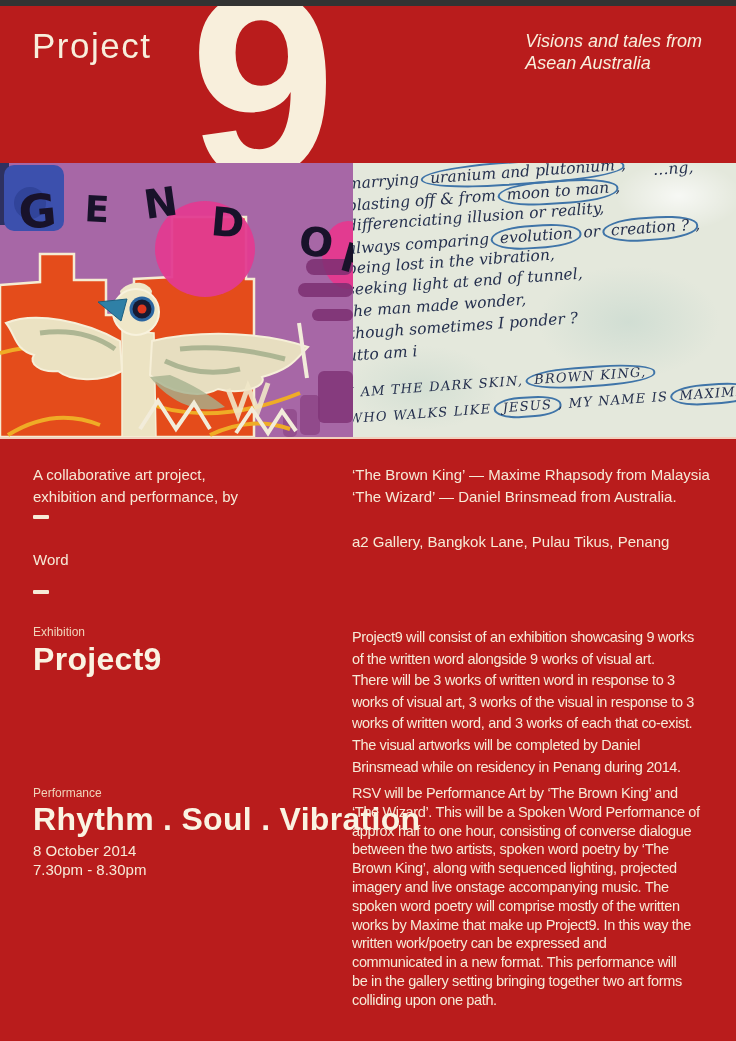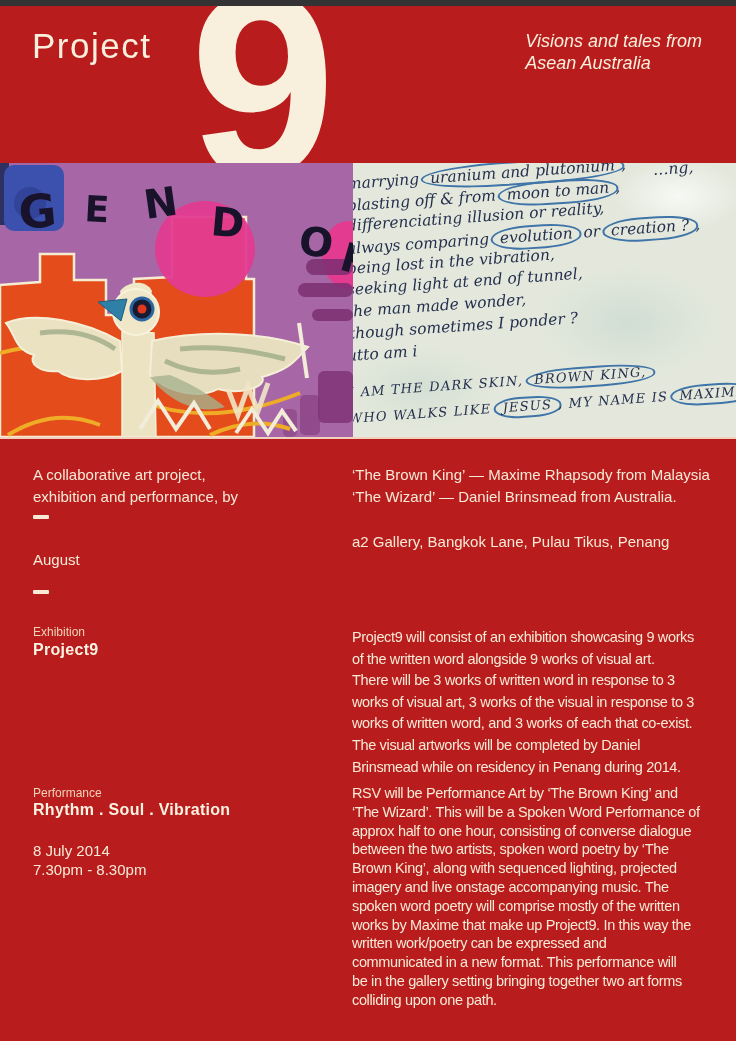--- a/index.html
+++ b/index.html
@@ -45,21 +45,21 @@
   .hw-circle {
     display:inline-block; border:2px solid #3f74a8; padding:0 7px 2px; margin:0 -3px;
     border-radius:48% 52% 50% 50% / 62% 58% 58% 62%;
   }
   .paint-letter { font-family:"DejaVu Sans", sans-serif; font-weight:600; fill:#18122a; }
   
   .content { position:absolute; left:0; top:431px; width:736px; height:610px; }
   .col-item { position:absolute; }
   .small-text { font-size:15px; line-height:22px; color:#f6ead7; white-space:pre-line; }
   .label { font-size:12px; color:#f0d4ba; }
-  .h-title { font-size:16px; font-weight:700; color:#faf3e2; letter-spacing:.3px; }
+  .h-title { font-size:32px; font-weight:700; color:#faf3e2; letter-spacing:.3px; }
   .dates { font-size:15px; line-height:19px; color:#f6ead7; white-space:pre-line; }
   .desc  { font-size:14.5px; letter-spacing:-0.35px; color:#f6ead7; width:384px; white-space:pre-line; }
   .desc.exh  { line-height:21.6px; }
   .desc.perf { line-height:18.8px; }
   .dash { width:16px; height:4px; background:#f6ead7; border-radius:1px; }
 </style>
 </head>
 <body>
 
 <div class="poster">
@@ -152,38 +152,38 @@
 
   <div class="content">
 
     <div class="col-item small-text" style="left:352px; top:27px">‘The Brown King’ — Maxime Rhapsody from Malaysia
 ‘The Wizard’ — Daniel Brinsmead from Australia.</div>
     <div class="col-item small-text" style="left:33px; top:27px">A collaborative art project,
 exhibition and performance, by</div>
 
     <div class="col-item dash" style="left:33px; top:78px"></div>
 
-    <div class="col-item small-text" style="left:33px; top:112px">August</div>
+    <div class="col-item small-text" style="left:33px; top:112px">Word</div>
     <div class="col-item small-text" style="left:352px; top:94px">a2 Gallery, Bangkok Lane, Pulau Tikus, Penang</div>
 
     <div class="col-item dash" style="left:33px; top:153px"></div>
 
     <div class="col-item label" style="left:33px; top:188px">Exhibition</div>
     <div class="col-item h-title" style="left:33px; top:204px">Project9</div>
     <div class="col-item desc exh" style="left:352px; top:190px">Project9 will consist of an exhibition showcasing 9 works
 of the written word alongside 9 works of visual art.
 There will be 3 works of written word in response to 3
 works of visual art, 3 works of the visual in response to 3
 works of written word, and 3 works of each that co-exist.
 The visual artworks will be completed by Daniel
 Brinsmead while on residency in Penang during 2014.</div>
 
     <div class="col-item label" style="left:33px; top:349px">Performance</div>
     <div class="col-item h-title" style="left:33px; top:364px">Rhythm . Soul . Vibration</div>
-    <div class="col-item dates" style="left:33px; top:404px">8 July 2014
+    <div class="col-item dates" style="left:33px; top:404px">8 October 2014
 7.30pm - 8.30pm</div>
     <div class="col-item desc perf" style="left:352px; top:347px">RSV will be Performance Art by ‘The Brown King’ and
 ‘The Wizard’.  This will be a Spoken Word Performance of
 approx half to one hour, consisting of converse dialogue
 between the two artists, spoken word poetry by ‘The
 Brown King’, along with sequenced lighting, projected
 imagery and live onstage accompanying music.  The
 spoken word poetry will comprise mostly of the written
 works by Maxime that make up Project9.  In this way the
 written work/poetry can be expressed and

